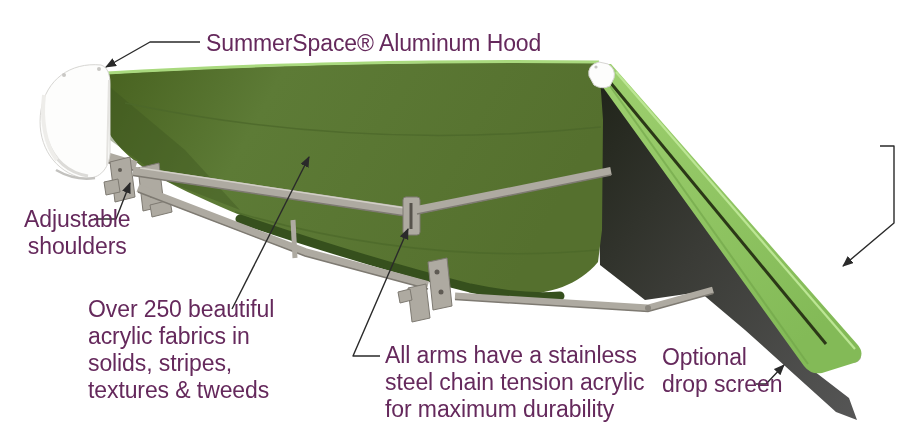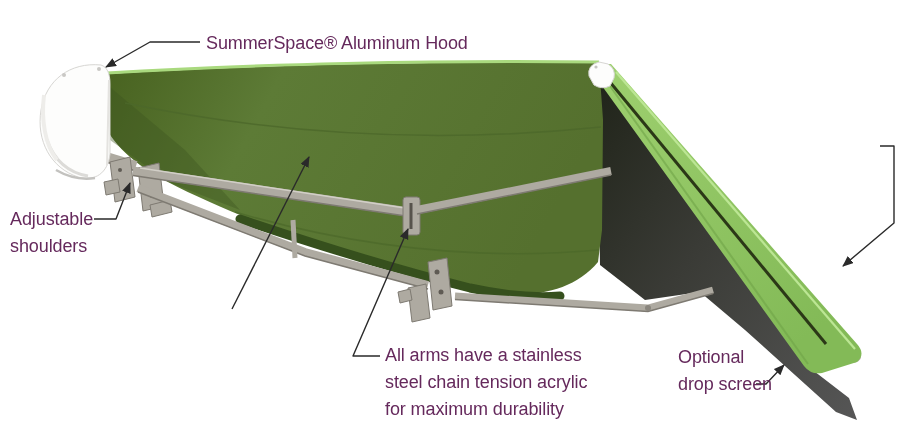--- a/index.html
+++ b/index.html
@@ -4,21 +4,21 @@
 <style>
   html,body { margin:0; padding:0; background:#ffffff; }
   .stage {
     position:relative; width:909px; height:447px; overflow:hidden;
     background:#ffffff;
     font-family:"Liberation Sans", sans-serif;
   }
   .stage svg { position:absolute; left:0; top:0; }
   .label {
     position:absolute;
-    font-size:18px; line-height:27px;
+    font-size:23px; line-height:27px;
     color:var(--annotation,#65295c);
     white-space:pre-line;
     letter-spacing:-0.1px;
   }
   .leader { stroke:var(--leader,#2a2a2a); stroke-width:1.4; fill:none; stroke-linejoin:round; }
   .arrowhead { fill:var(--leader,#2a2a2a); }
   .metal-line { stroke:var(--metal,#aeaaa1); fill:none; }
   .metal-shade { stroke:var(--metal_edge,#7e7a72); fill:none; }
   .metal-plate { fill:var(--metal,#aeaaa1); stroke:var(--metal_edge,#7e7a72); stroke-width:1; }
   .metal-hole { fill:#5f5b54; }
@@ -126,23 +126,27 @@
     <polyline class="leader" points="880,146 894,146 894,223 843,266" marker-end="url(#arrow)"></polyline>
     <polyline class="leader" points="94,219 116,219 130,183" marker-end="url(#arrow)"></polyline>
     <polyline class="leader" points="232,309 309,157" marker-end="url(#arrow)"></polyline>
     <polyline class="leader" points="380,356 353,356 408,229" marker-end="url(#arrow)"></polyline>
     <polyline class="leader" points="756,384 766,384 784,365" marker-end="url(#arrow)"></polyline>
   </svg>
 
   <div class="label" style="left:206px; top:30px;">SummerSpace® Aluminum Hood</div>
 
 
-  <div class="label" style="left:10px; top:206px;">Adjustable
+  <div class="label" style="left:24px; top:206px;text-align:center;">Adjustable
 shoulders</div>
 
+  <div class="label" style="left:88px; top:296px;">Over 250 beautiful
+acrylic fabrics in
+solids, stripes,
+textures &amp; tweeds</div>
 
   <div class="label" style="left:385px; top:342px;">All arms have a stainless
 steel chain tension acrylic
 for maximum durability</div>
 
-  <div class="label" style="left:662px; top:344px;margin-left:16px;">Optional
+  <div class="label" style="left:662px; top:344px;">Optional
 drop screen</div>
 </div>
 
 </body></html>

